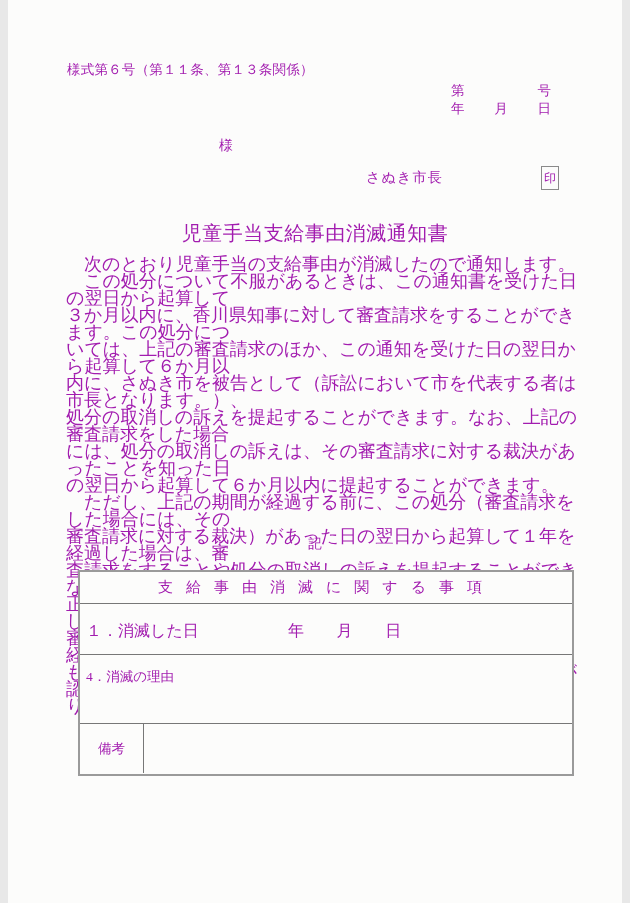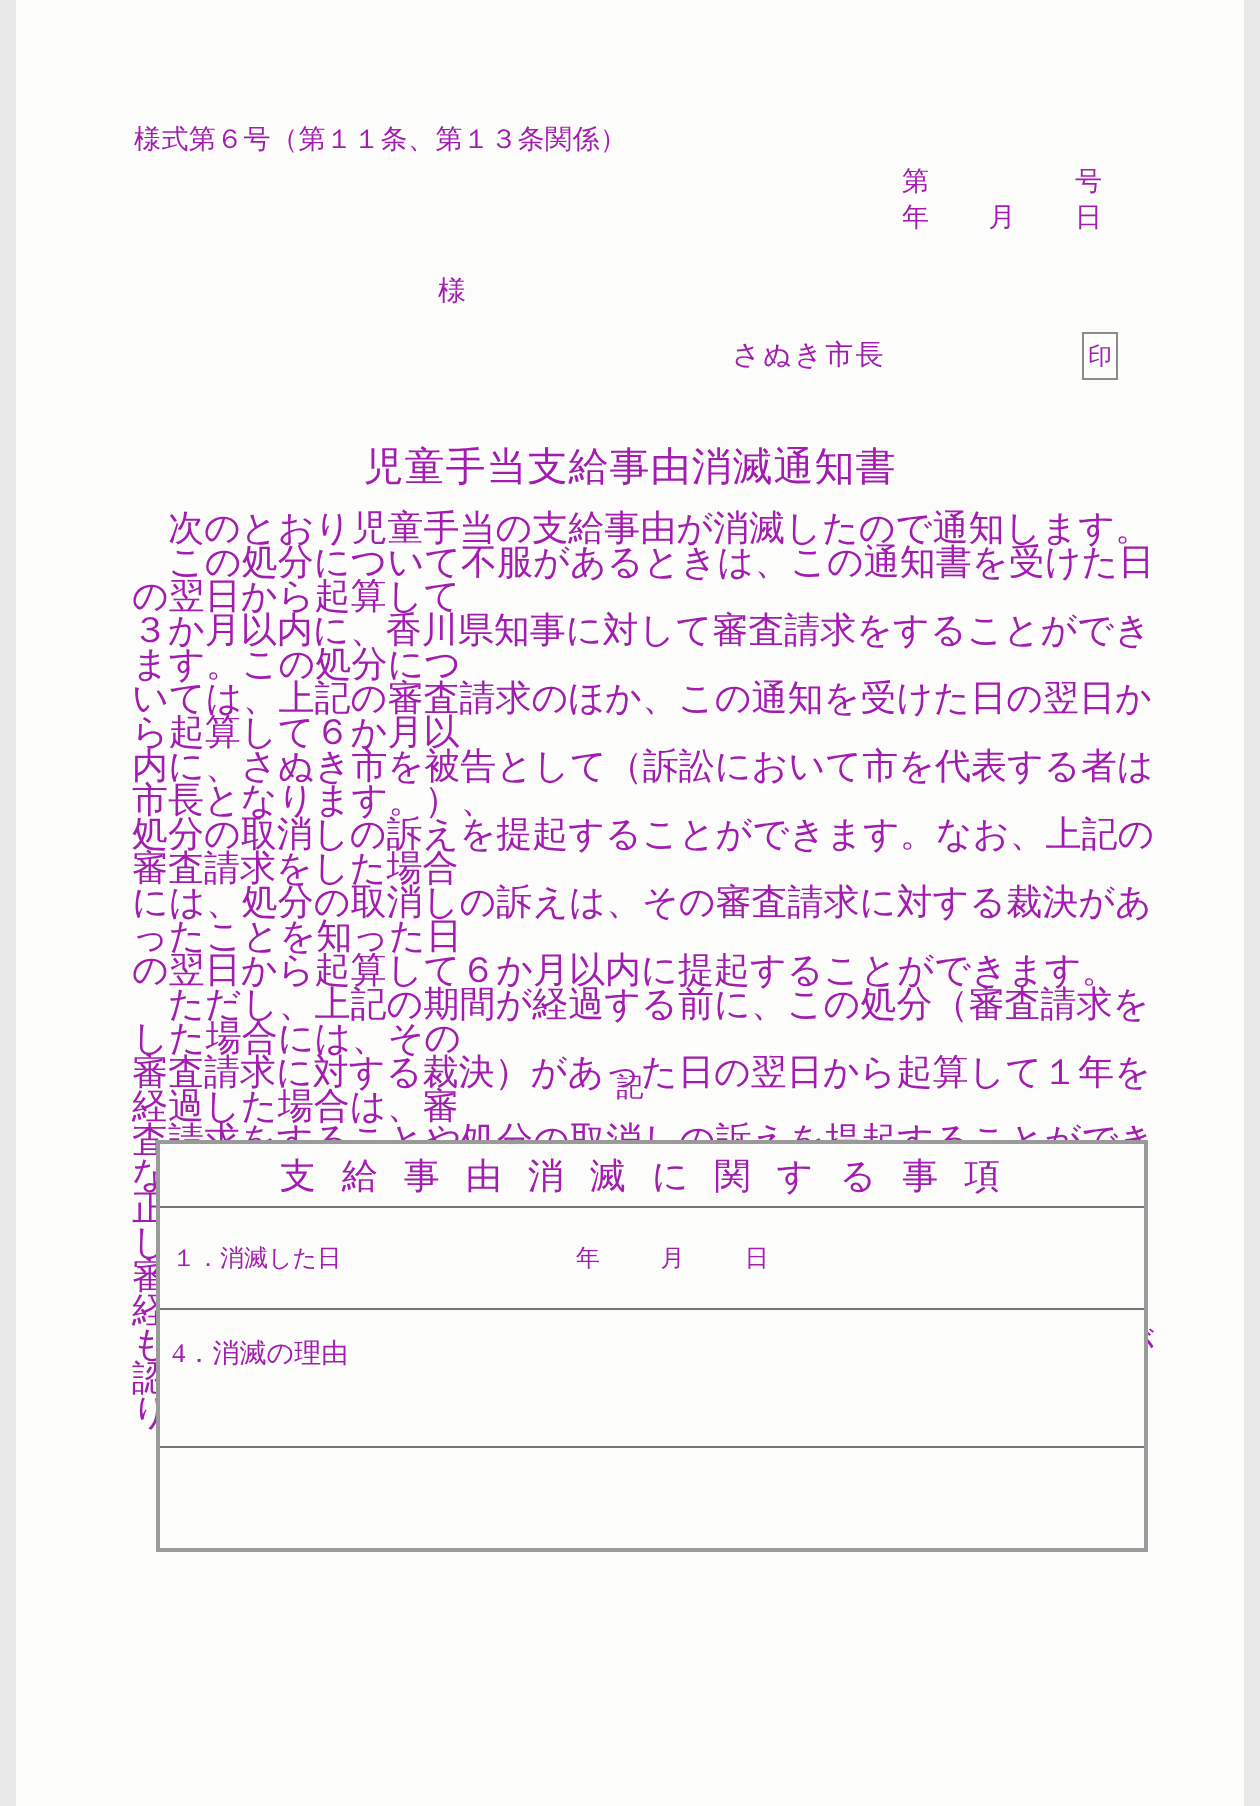--- a/index.html
+++ b/index.html
@@ -58,26 +58,26 @@
   .details-table {
     position:absolute; left:70px; top:570px;
     width:496px; height:206px;
     border:2px solid #9a9a9a;
     box-sizing:border-box;
     background:#fcfcfb;
   }
   .t-header {
     height:31px; border-bottom:1px solid #777;
     display:flex; align-items:center; justify-content:center;
-    font-size:18px; letter-spacing:13px; padding-left:1px;
+    font-size:15px; letter-spacing:13px; padding-left:1px;
     box-sizing:content-box;
   }
   .t-row1 {
     position:relative; height:50px; border-bottom:1px solid #777;
-    font-size:12px;
+    font-size:16px;
     text-align:right;
   }
   .r1-label { position:absolute; left:6px; top:17px; }
   .r1-date  { position:absolute; left:208px; top:17px;font-family:Liberation Mono, monospace; }
   .r1-date .dm { margin-left:23px; }
   .t-row2 {
     position:relative; height:68px; border-bottom:1px solid #777;
     font-size:13.5px;
   }
   .r2-label { position:absolute; left:6px; top:13px; }
@@ -146,18 +146,19 @@
         <span class="dm">月</span>
         <span class="dm">日</span>
       </span>
     </div>
 
     <div class="t-row2">
       <span class="r2-label">4．消滅の理由</span>
     </div>
 
     <div class="t-row3">
+      <div class="remarks-label">備考</div>
       <div class="remarks-value"></div>
     </div>
 
   </div>
 
 </div>
 
 </body></html>

